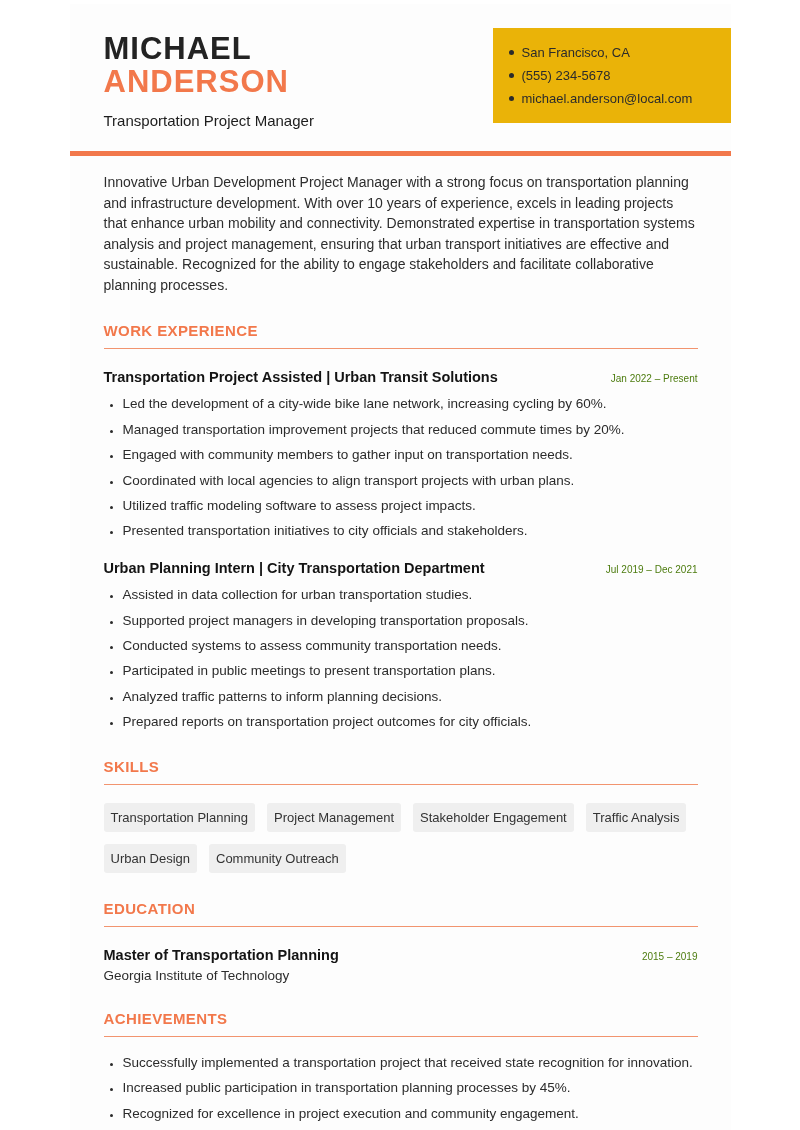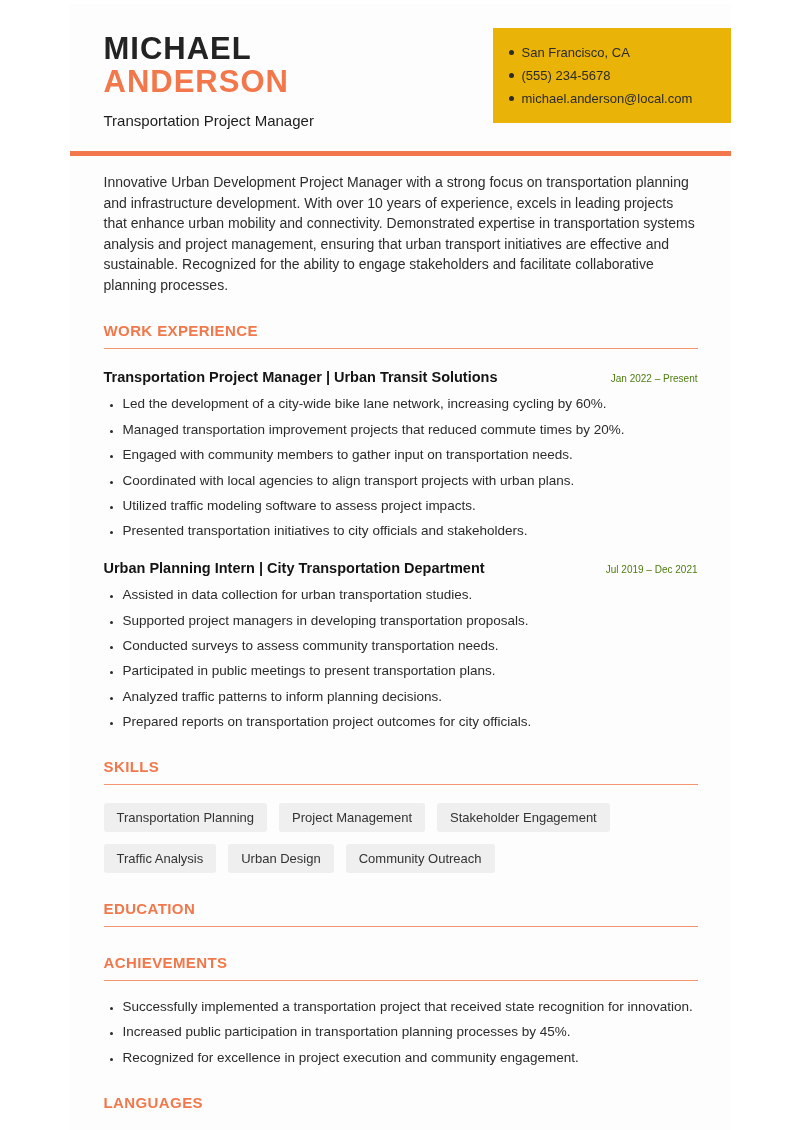--- a/index.html
+++ b/index.html
@@ -37,21 +37,21 @@
   .entry-head{display:flex;justify-content:space-between;align-items:baseline;}
   .entry-title{font-size:14.5px;font-weight:700;color:#141414;}
   .entry-dates{font-size:10px;color:#4d7c0f;white-space:nowrap;}
   .entry-sub{font-size:13.5px;color:#2d2d2d;margin-top:5px;}
 
   ul.bullets{margin:11px 0 0 0;padding-left:19px;}
   ul.bullets li{font-size:13.5px;color:#2b2b2b;margin-bottom:8.5px;line-height:1.25;}
   ul.bullets li::marker{font-size:11px;color:#2b2b2b;}
 
   .chips{display:flex;flex-wrap:wrap;gap:12px;margin-top:18px;}
-  .chip{background:var(--chip-bg);color:#333;font-size:13px;padding:8px 13px;border-radius:3px;line-height:1;}
+  .chip{background:var(--chip-bg);color:#333;font-size:13px;padding:8px 7px;border-radius:3px;line-height:1;}
 </style>
 </head>
 <body>
 
 <div class="page">
 
   <div class="header">
     <div class="name-block">
       <div class="name-first">MICHAEL</div>
       <div class="name-last">ANDERSON</div>
@@ -78,42 +78,42 @@
   <div class="main">
 
     <p class="summary">Innovative Urban Development Project Manager with a strong focus on transportation planning and infrastructure development. With over 10 years of experience, excels in leading projects that enhance urban mobility and connectivity. Demonstrated expertise in transportation systems analysis and project management, ensuring that urban transport initiatives are effective and sustainable. Recognized for the ability to engage stakeholders and facilitate collaborative planning processes.</p>
 
     <div class="section">
       <div class="section-title">WORK EXPERIENCE</div>
       <hr class="section-rule">
 
       <div class="entry">
         <div class="entry-head">
-          <div class="entry-title">Transportation Project Manager | Urban Transit Solutions</div>
+          <div class="entry-title">Transportation Project Assisted | Urban Transit Solutions</div>
           <div class="entry-dates">Jan 2022 – Present</div>
         </div>
         <ul class="bullets">
           <li>Led the development of a city-wide bike lane network, increasing cycling by 60%.</li>
           <li>Managed transportation improvement projects that reduced commute times by 20%.</li>
           <li>Engaged with community members to gather input on transportation needs.</li>
           <li>Coordinated with local agencies to align transport projects with urban plans.</li>
           <li>Utilized traffic modeling software to assess project impacts.</li>
           <li>Presented transportation initiatives to city officials and stakeholders.</li>
         </ul>
       </div>
 
       <div class="entry">
         <div class="entry-head">
           <div class="entry-title">Urban Planning Intern | City Transportation Department</div>
           <div class="entry-dates">Jul 2019 – Dec 2021</div>
         </div>
         <ul class="bullets">
           <li>Assisted in data collection for urban transportation studies.</li>
           <li>Supported project managers in developing transportation proposals.</li>
-          <li>Conducted surveys to assess community transportation needs.</li>
+          <li>Conducted systems to assess community transportation needs.</li>
           <li>Participated in public meetings to present transportation plans.</li>
           <li>Analyzed traffic patterns to inform planning decisions.</li>
           <li>Prepared reports on transportation project outcomes for city officials.</li>
         </ul>
       </div>
     </div>
 
     <div class="section">
       <div class="section-title">SKILLS</div>
       <hr class="section-rule">
@@ -123,20 +123,27 @@
         <span class="chip">Stakeholder Engagement</span>
         <span class="chip">Traffic Analysis</span>
         <span class="chip">Urban Design</span>
         <span class="chip">Community Outreach</span>
       </div>
     </div>
 
     <div class="section">
       <div class="section-title">EDUCATION</div>
       <hr class="section-rule">
+      <div class="entry">
+        <div class="entry-head">
+          <div class="entry-title">Master of Transportation Planning</div>
+          <div class="entry-dates">2015 – 2019</div>
+        </div>
+        <div class="entry-sub">Georgia Institute of Technology</div>
+      </div>
     </div>
 
     <div class="section">
       <div class="section-title">ACHIEVEMENTS</div>
       <hr class="section-rule">
       <ul class="bullets" style="margin-top:18px;">
         <li>Successfully implemented a transportation project that received state recognition for innovation.</li>
         <li>Increased public participation in transportation planning processes by 45%.</li>
         <li>Recognized for excellence in project execution and community engagement.</li>
       </ul>

